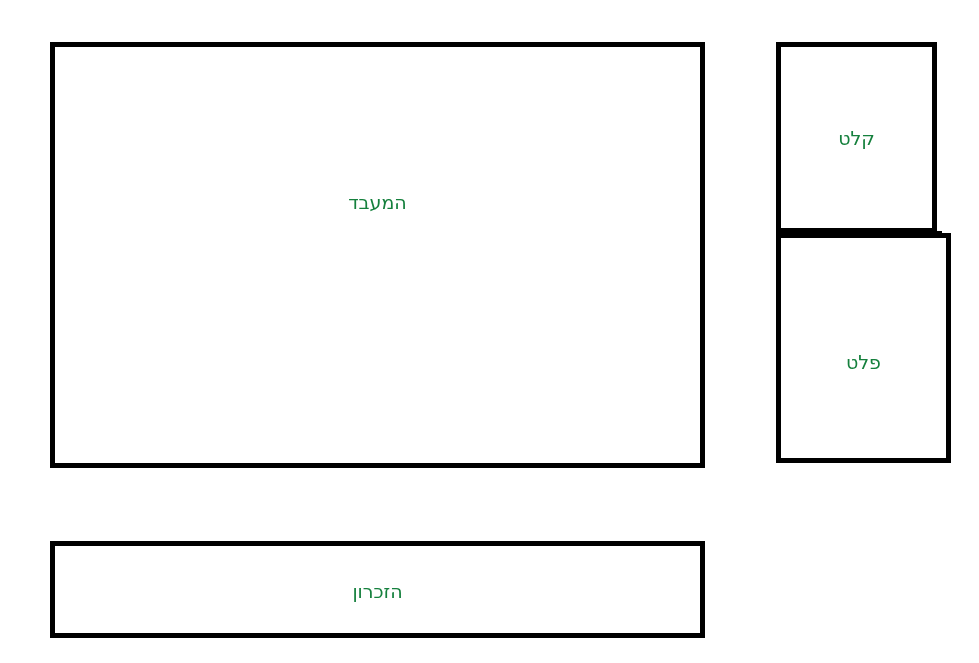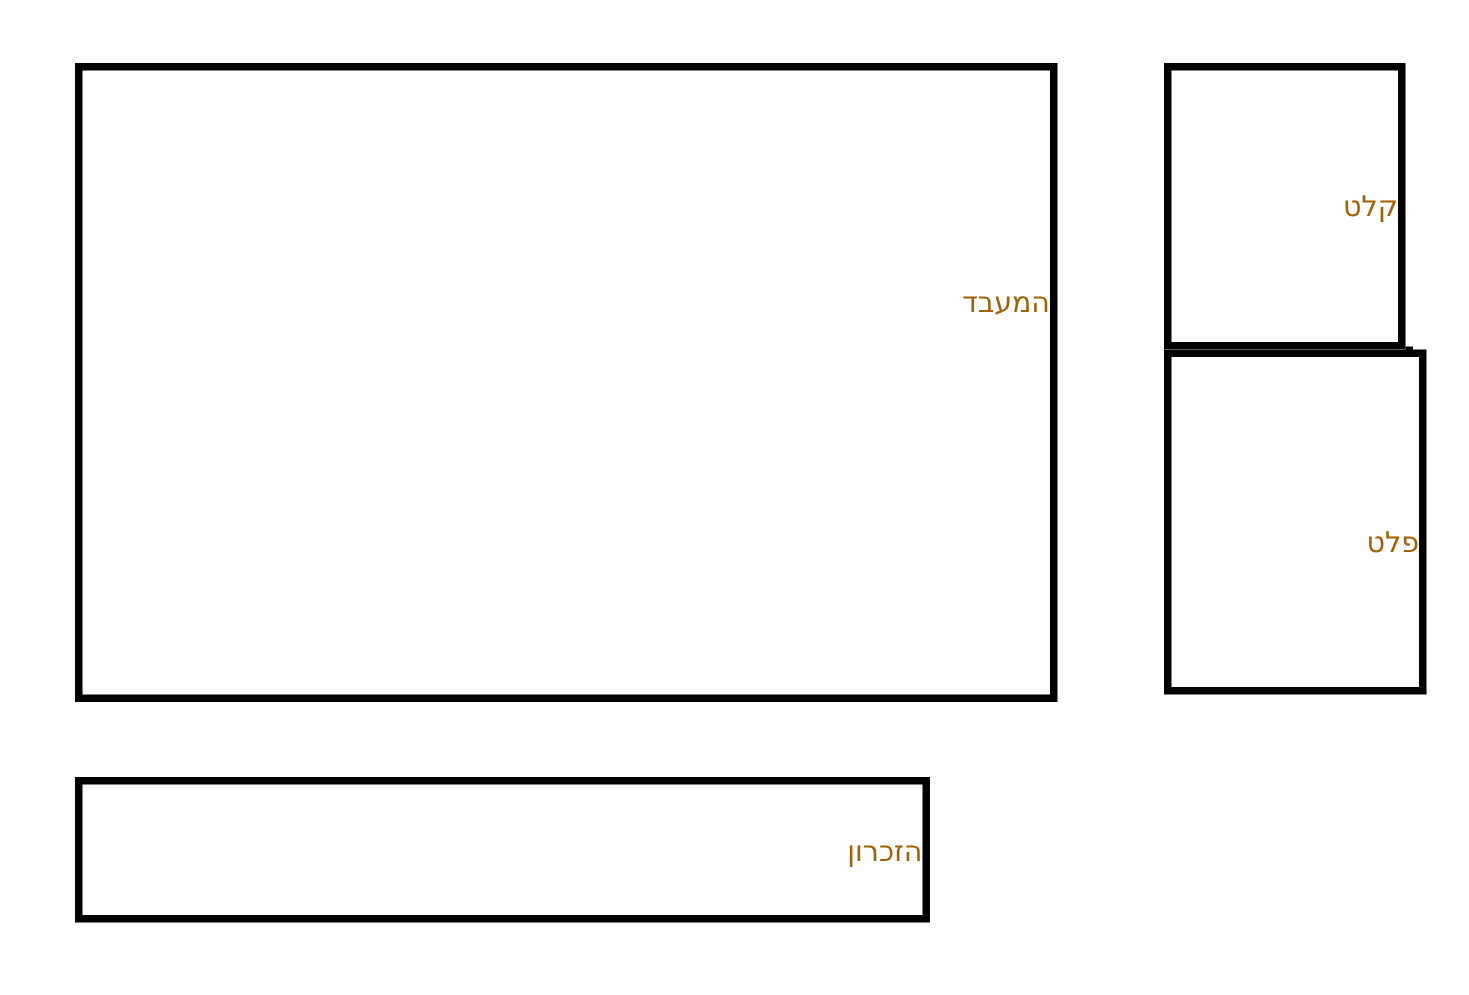--- a/index.html
+++ b/index.html
@@ -24,22 +24,22 @@
     box-sizing: border-box;
     background: #ffffff;
     border: 5px solid #000000;
   }
 
   
   .label {
     position: absolute;
     left: 0;
     right: 0;
-    text-align: right;
-    color: #a16207;
+    text-align: center;
+    color: #15803d;
     font-size: 19px;
     line-height: 1;
     white-space: nowrap;
     direction: rtl;
     unicode-bidi: isolate;
     font-weight: 400;
   }
 
   
   #processor-box {
@@ -75,22 +75,22 @@
     left: 937px;
     top: 231px;
     width: 5px;
     height: 5px;
     background: #000000;
   }
 
   
   #memory-box {
     left: 50px;
-    top: 518px;
-    width: 570px;
+    top: 541px;
+    width: 655px;
     height: 97px;
   }
   #memory-box .label { top: 36px; }
 </style>
 </head>
 <body>
 
 <div id="canvas">
 
   <div class="box" id="processor-box">

